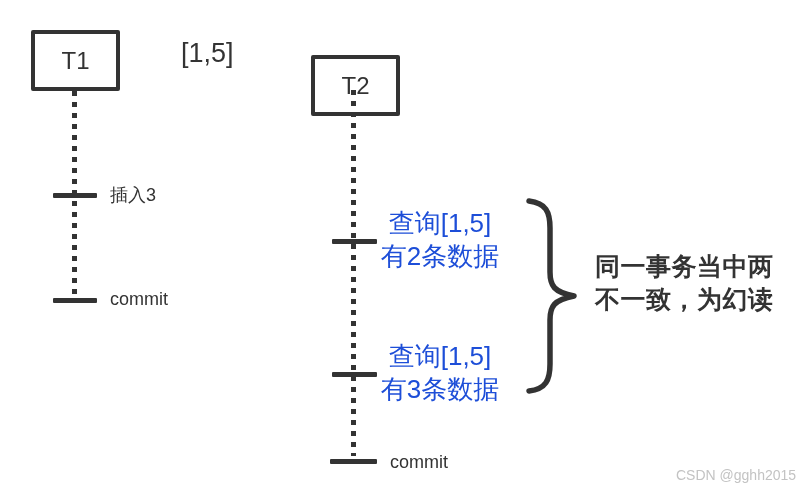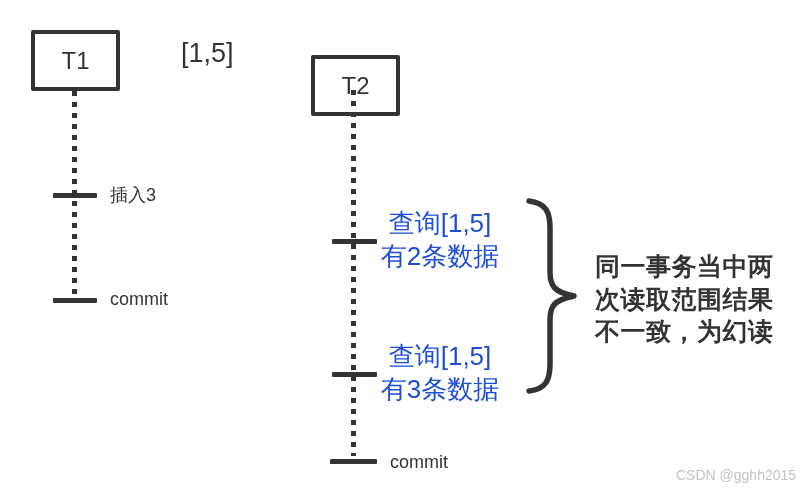--- a/index.html
+++ b/index.html
@@ -144,19 +144,18 @@
 
   <div class="tick tick-t2-3"></div>
   <div class="event-label lbl-commit2">commit</div>
 
   <svg class="brace" viewBox="0 0 54 196" xmlns="http://www.w3.org/2000/svg">
     <path d="M 5 3 C 22 5, 26 14, 26 30 L 26 74 C 26 88, 30 94, 50 98 C 30 102, 26 108, 26 122 L 26 166 C 26 182, 22 191, 5 193" fill="none" stroke="#333333" stroke-width="5.5" stroke-linecap="round" stroke-linejoin="round"></path>
   </svg>
 
   <div class="annotation">
     <div>同一事务当中两</div>
-    <div>次读取范围结果</div>
     <div>不一致，为幻读</div>
   </div>
 
   <div class="watermark">CSDN @gghh2015</div>
 
 </div>
 
 </body></html>

